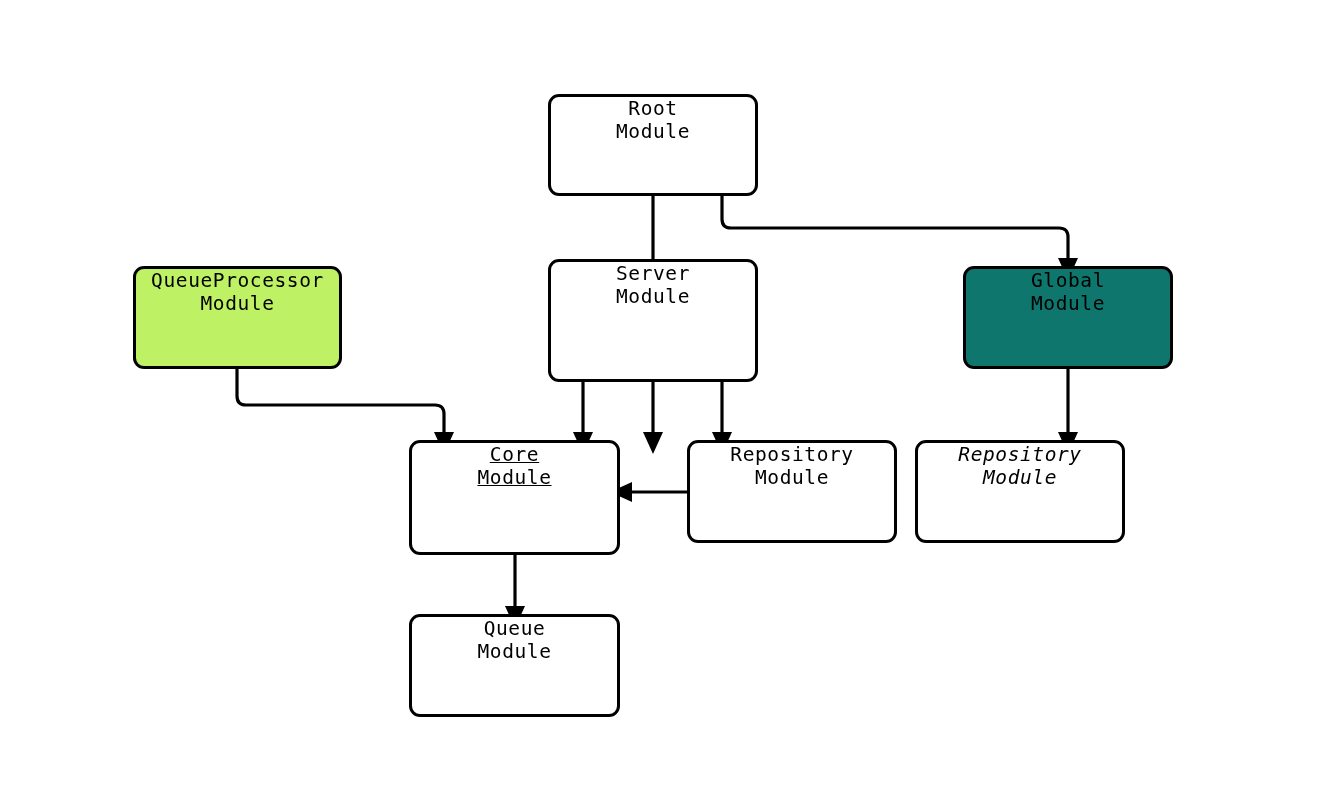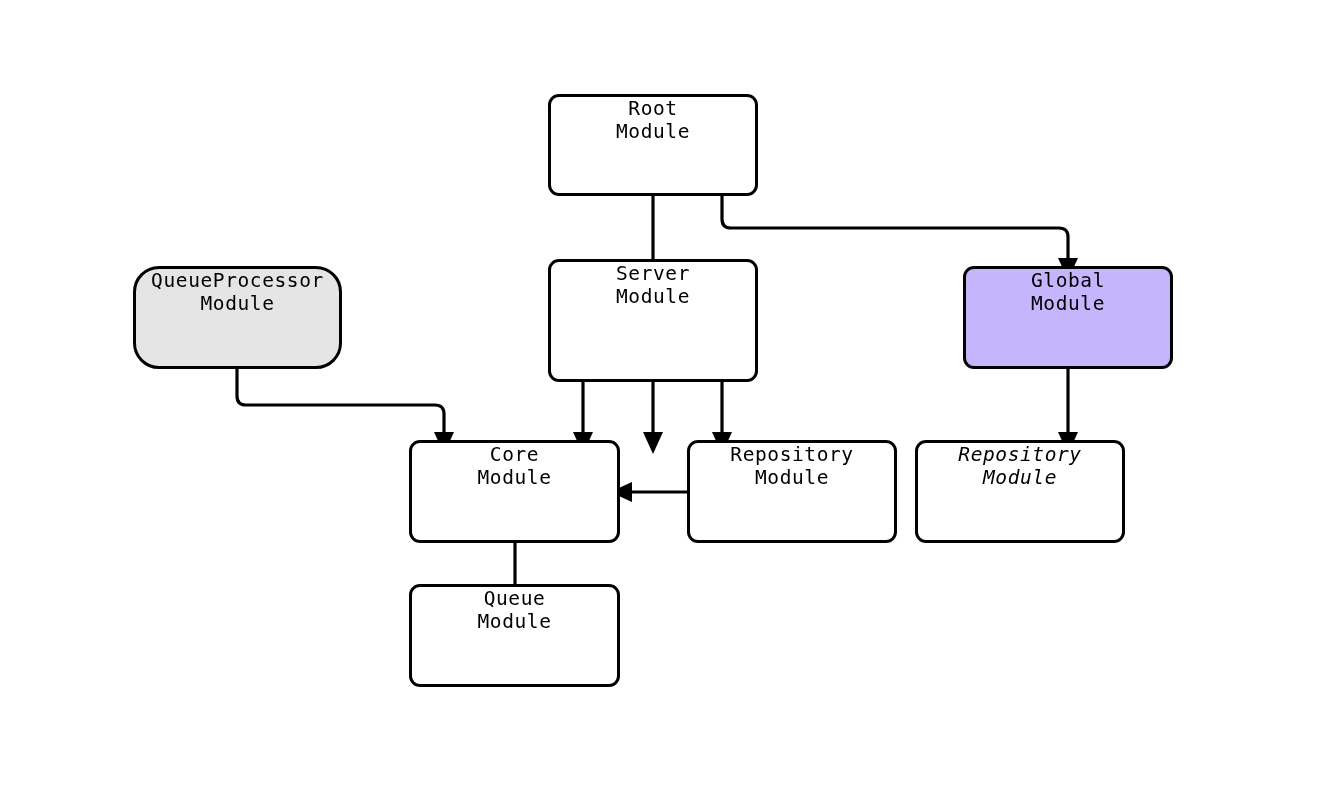--- a/index.html
+++ b/index.html
@@ -78,48 +78,48 @@
         <path d="M 515 543 L 515 606" fill="none" stroke="#000000" stroke-width="3.2" stroke-linecap="butt" stroke-linejoin="round"></path>
         <polygon points="505,606 525,606 515,628" fill="#000000"></polygon>
       </g>
   </svg>
 
   <div class="node" style="left: 548px; top: 94px; width: 210px; height: 102px; background: rgb(255, 255, 255); border-color: rgb(0, 0, 0);">
     <span class="node-line">Root</span>
     <span class="node-line">Module</span>
   </div>
 
-  <div class="node" style="left: 133px; top: 266px; width: 209px; height: 103px; background: #e5e5e5; border-color: rgb(0, 0, 0); border-radius: 26px;">
+  <div class="node" style="left: 133px; top: 266px; width: 209px; height: 103px; background: #bef264; border-color: rgb(0, 0, 0);">
     <span class="node-line">QueueProcessor</span>
     <span class="node-line">Module</span>
   </div>
 
   <div class="node" style="left: 548px; top: 259px; width: 210px; height: 123px; background: rgb(255, 255, 255); border-color: rgb(0, 0, 0);">
     <span class="node-line">Server</span>
     <span class="node-line">Module</span>
   </div>
 
-  <div class="node" style="left: 963px; top: 266px; width: 210px; height: 103px; background: #c4b5fd; border-color: rgb(0, 0, 0);">
+  <div class="node" style="left: 963px; top: 266px; width: 210px; height: 103px; background: #0f766e; border-color: rgb(0, 0, 0);">
     <span class="node-line">Global</span>
     <span class="node-line">Module</span>
   </div>
 
-  <div class="node" style="left: 409px; top: 440px; width: 211px; height: 103px; background: rgb(255, 255, 255); border-color: rgb(0, 0, 0);">
+  <div class="node" style="left: 409px; top: 440px; width: 211px; height: 115px; background: rgb(255, 255, 255); border-color: rgb(0, 0, 0); text-decoration: underline;">
     <span class="node-line">Core</span>
     <span class="node-line">Module</span>
   </div>
 
   <div class="node" style="left: 687px; top: 440px; width: 210px; height: 103px; background: rgb(255, 255, 255); border-color: rgb(0, 0, 0);">
     <span class="node-line">Repository</span>
     <span class="node-line">Module</span>
   </div>
 
   <div class="node" style="left: 915px; top: 440px; width: 210px; height: 103px; background: rgb(255, 255, 255); border-color: rgb(0, 0, 0); font-style: italic;">
     <span class="node-line">Repository</span>
     <span class="node-line">Module</span>
   </div>
 
-  <div class="node" style="left: 409px; top: 584px; width: 211px; height: 103px; background: rgb(255, 255, 255); border-color: rgb(0, 0, 0);">
+  <div class="node" style="left: 409px; top: 614px; width: 211px; height: 103px; background: rgb(255, 255, 255); border-color: rgb(0, 0, 0);">
     <span class="node-line">Queue</span>
     <span class="node-line">Module</span>
   </div>
 
 </div>
 
 </body></html>

